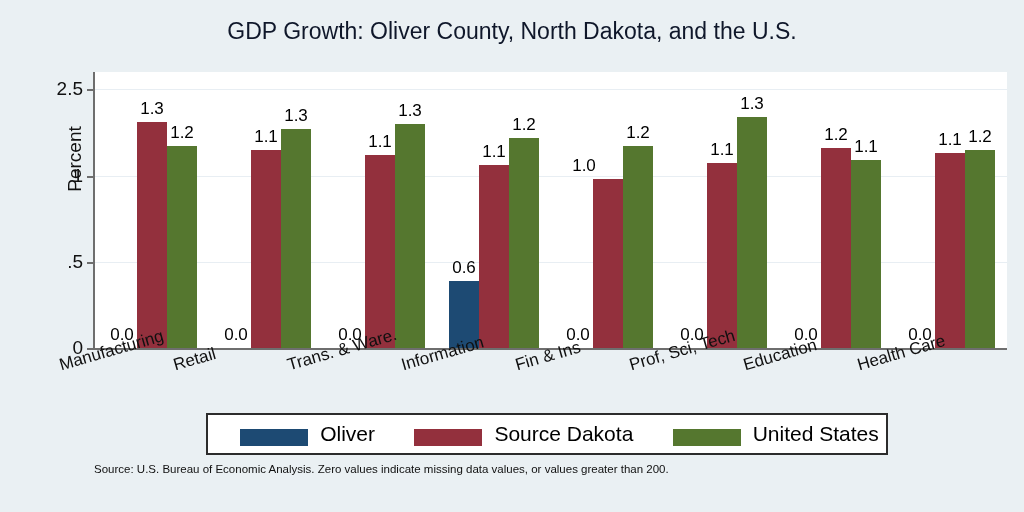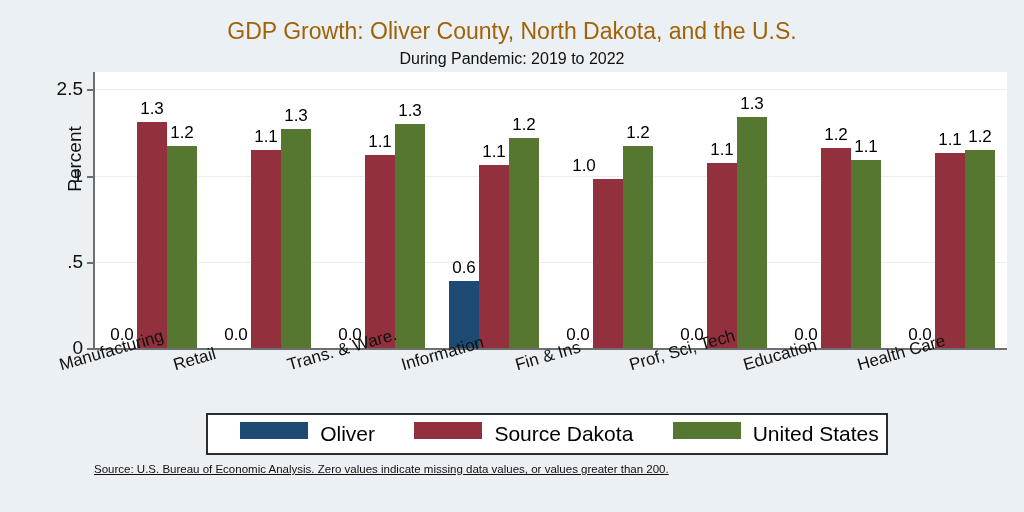--- a/index.html
+++ b/index.html
@@ -19,21 +19,21 @@
     inset: 0;
   }
 
   
   .title {
     position: absolute;
     left: 0; right: 0;
     top: 18px;
     text-align: center;
     font-size: 23px;
-    color: #a16207;
+    color: #0f172a;
     white-space: nowrap;
   }
   .subtitle {
     position: absolute;
     left: 0; right: 0;
     top: 50px;
     text-align: center;
     font-size: 16px;
     color: #101010;
     white-space: nowrap;
@@ -127,21 +127,21 @@
     height: 42px;
     background: #ffffff;
     border: 2px solid #2c2c2c;
     display: flex;
     align-items: center;
     justify-content: space-around;
     box-sizing: border-box;
   }
   .legend-item {
     display: flex;
-    align-items: flex-start;
+    align-items: flex-end;
     gap: 12px;
     margin-left: 25px;
   }
   .legend-swatch {
     width: 68px;
     height: 17px;
   }
   .legend-text {
     font-size: 21px;
     color: #000000;
@@ -150,29 +150,28 @@
 
   
   #footer {
     position: absolute;
     left: 94px;
     top: 461px;
     font-size: 11.5px;
     color: #101010;
     line-height: 1.45;
   }
-  #footer div { white-space: nowrap; text-decoration: underline; }
+  #footer div { white-space: nowrap; }
 </style>
 </head>
 <body>
 
 <div id="chart-root">
 
   <div class="title">GDP Growth: Oliver County, North Dakota, and the U.S.</div>
-  <div class="subtitle">During Pandemic: 2019 to 2022</div>
 
   <div class="ylabel">Percent</div>
 
   <div id="plot">
     <div id="gridlines">
         <div class="gridline" style="top: 189.75px; background: rgb(232, 238, 243);"></div>
         <div class="gridline" style="top: 103.5px; background: rgb(232, 238, 243);"></div>
         <div class="gridline" style="top: 17.25px; background: rgb(232, 238, 243);"></div>
       </div>
     <div id="yticks">

